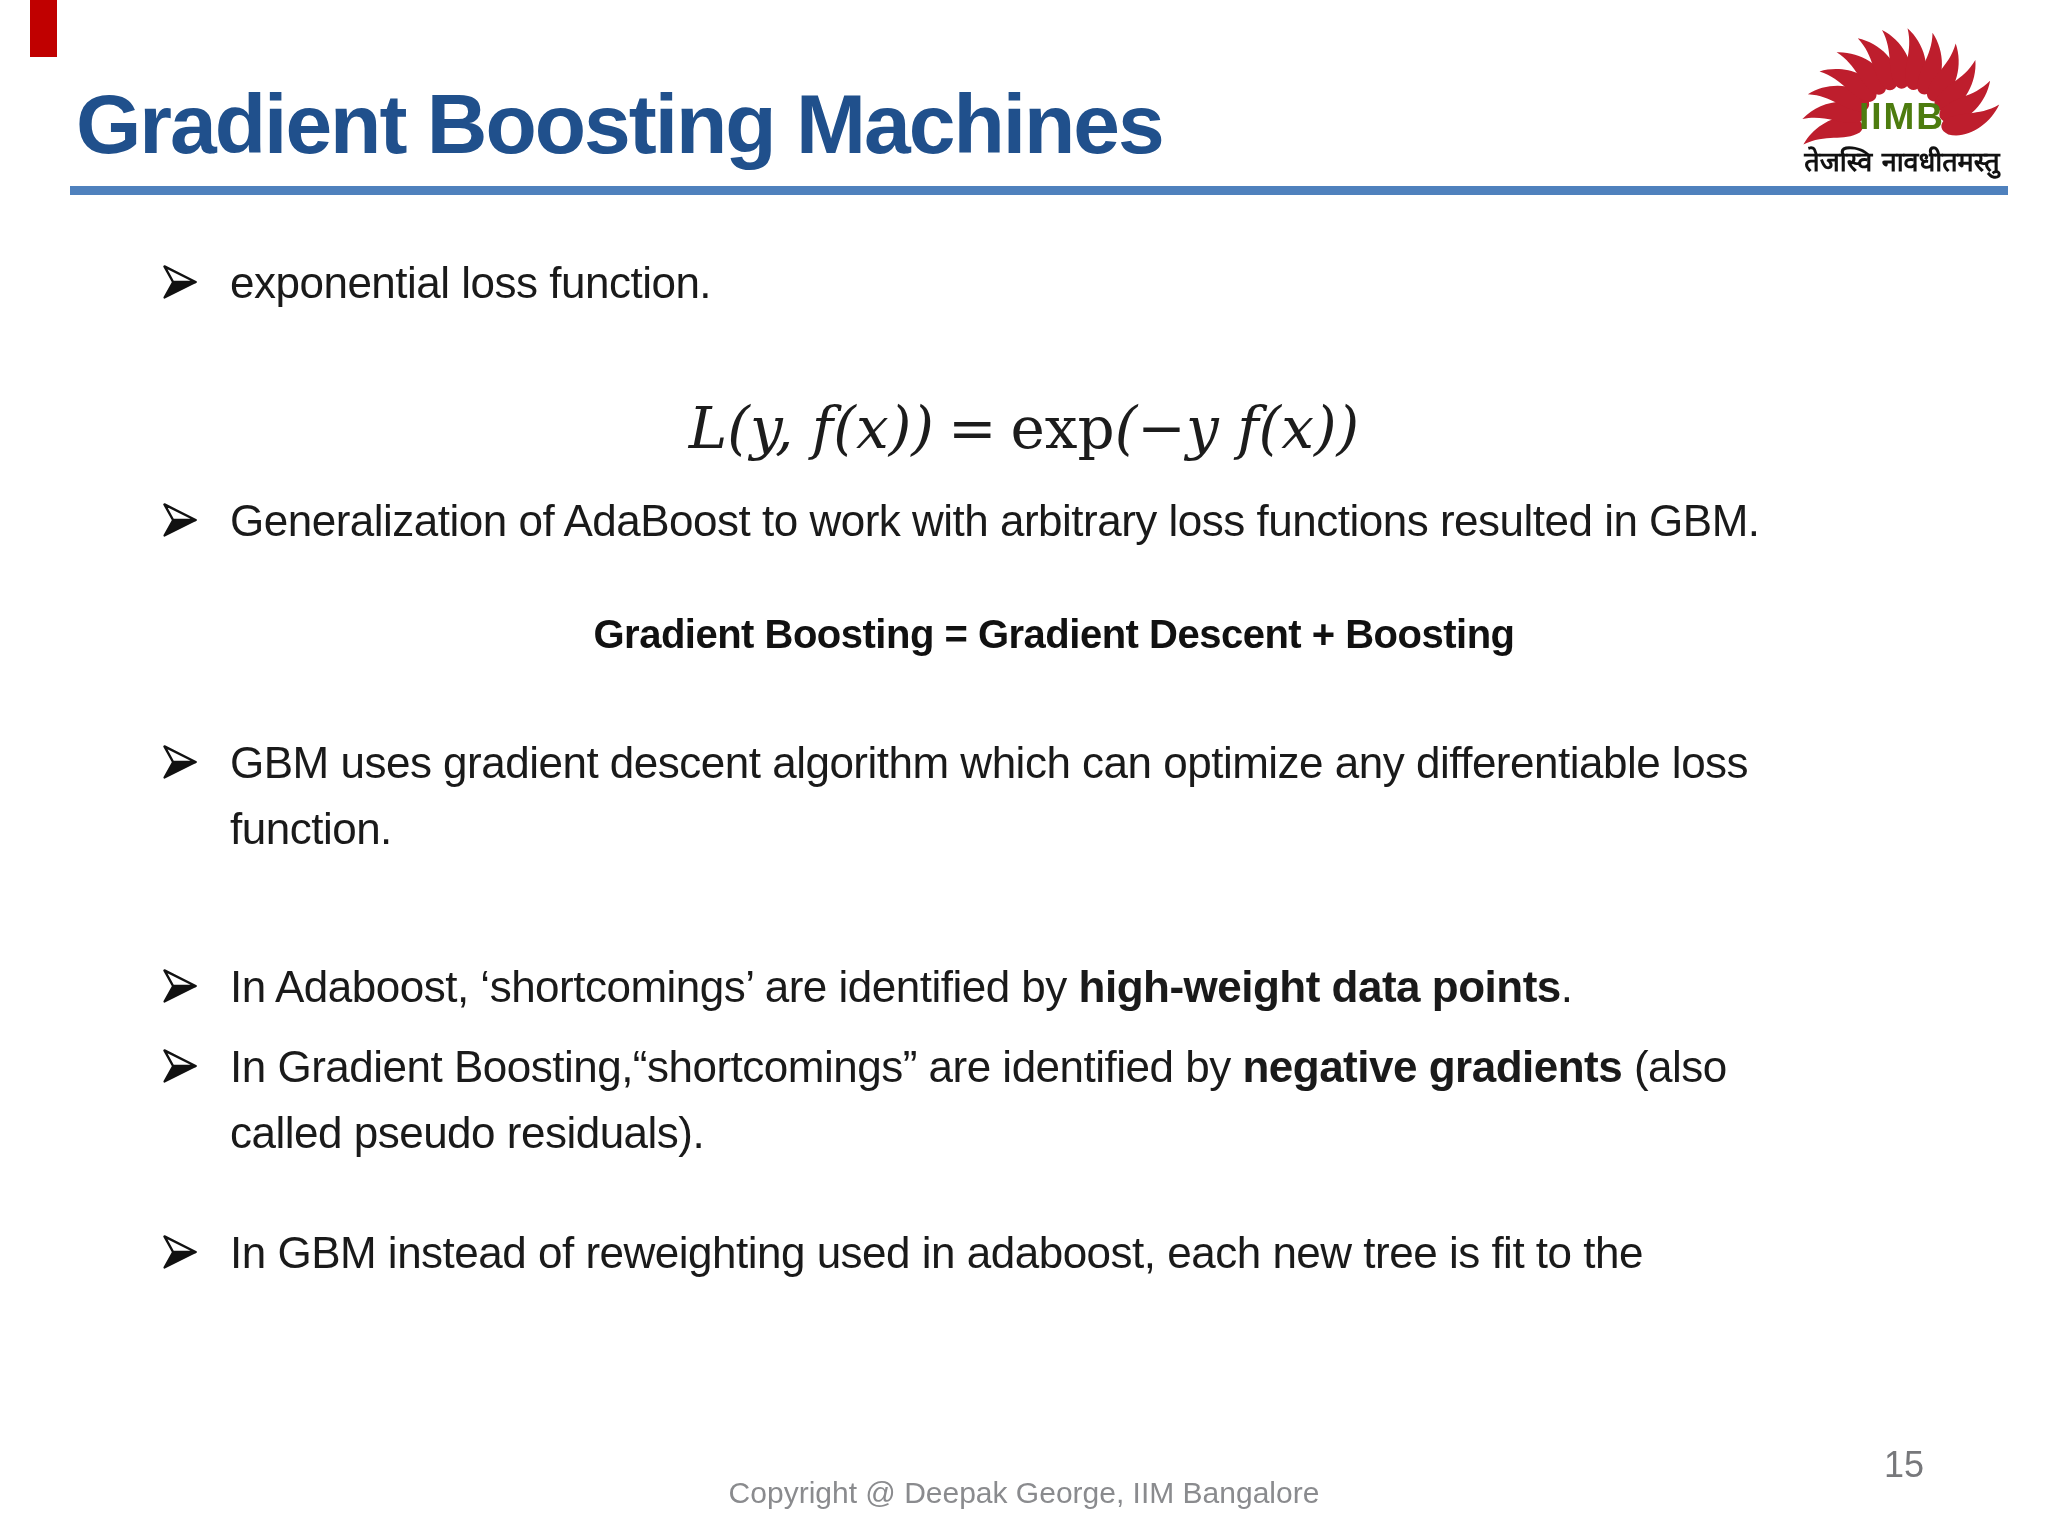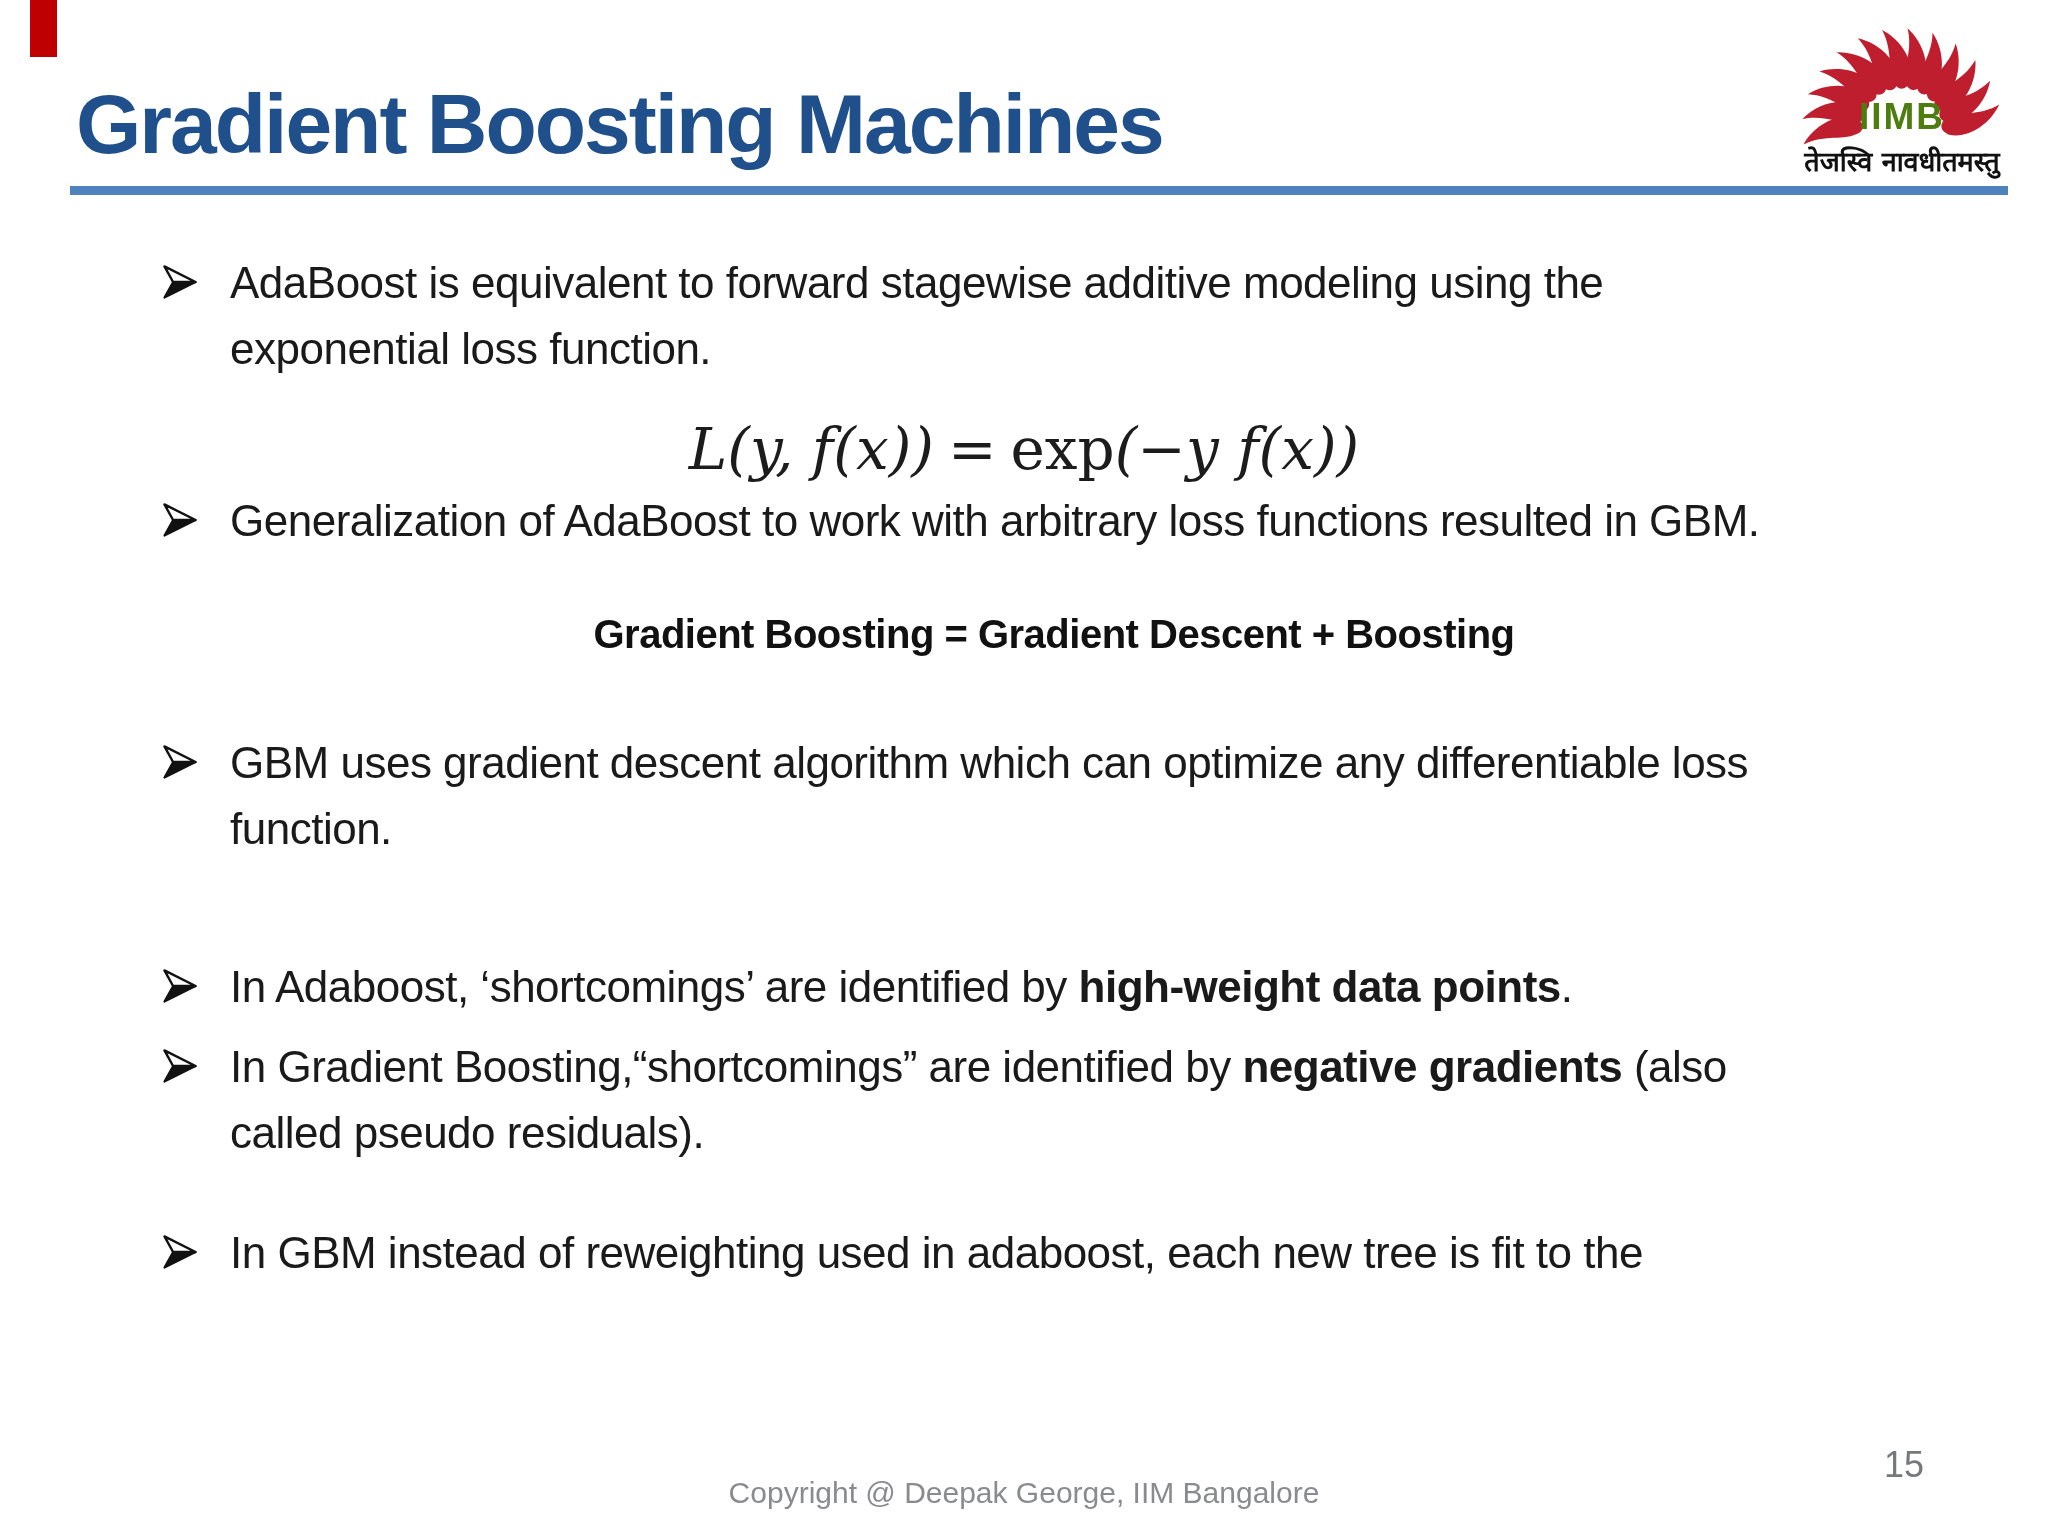--- a/index.html
+++ b/index.html
@@ -64,21 +64,21 @@
   .btext .bold{font-weight:bold;}
   .bullet:nth-child(1){top:250px;}
   .bullet:nth-child(2){top:488px;}
   .bullet:nth-child(3){top:730px;}
   .bullet:nth-child(4){top:914px;margin-top:40px;}
   .bullet:nth-child(5){top:1034px;}
   .bullet:nth-child(6){top:1220px;}
   .bullet:nth-child(7){top:1404px;}
   
   .formula{
-    position:absolute;left:0;right:0;top:415px;
+    position:absolute;left:0;right:0;top:394px;
     text-align:center;
     font-family:"DejaVu Serif", serif;
     font-size:58px;color:#1c1c1c;
   }
   .formula .it{font-style:italic;}
   .formula .sp{display:inline-block;width:14px;}
   
   .mid-heading{
     position:absolute;left:120px;right:60px;top:612px;
     text-align:center;
@@ -136,21 +136,20 @@
 
   <div class="mid-heading">Gradient Boosting = Gradient Descent + Boosting</div>
 
   <div class="bullets">
       <div class="bullet">
   <svg class="arrow" width="44" height="38" viewBox="0 0 24 22" aria-hidden="true">
     <polygon points="3,2 21,11 8,11" fill="#ffffff" stroke="#111111" stroke-width="1.4" stroke-linejoin="round"></polygon>
     <polygon points="8,11 21,11 3,20" fill="#111111" stroke="#111111" stroke-width="1.2" stroke-linejoin="round"></polygon>
   </svg>
 <div class="btext">
-          <div class="line"><span>AdaBoost is equivalent to forward stagewise additive modeling using the</span></div>
           <div class="line"><span>exponential loss function.</span></div>
         </div>
       </div>
       <div class="bullet">
   <svg class="arrow" width="44" height="38" viewBox="0 0 24 22" aria-hidden="true">
     <polygon points="3,2 21,11 8,11" fill="#ffffff" stroke="#111111" stroke-width="1.4" stroke-linejoin="round"></polygon>
     <polygon points="8,11 21,11 3,20" fill="#111111" stroke="#111111" stroke-width="1.2" stroke-linejoin="round"></polygon>
   </svg>
 <div class="btext">
           <div class="line"><span>Generalization of AdaBoost to work with arbitrary loss functions resulted in GBM.</span></div>

